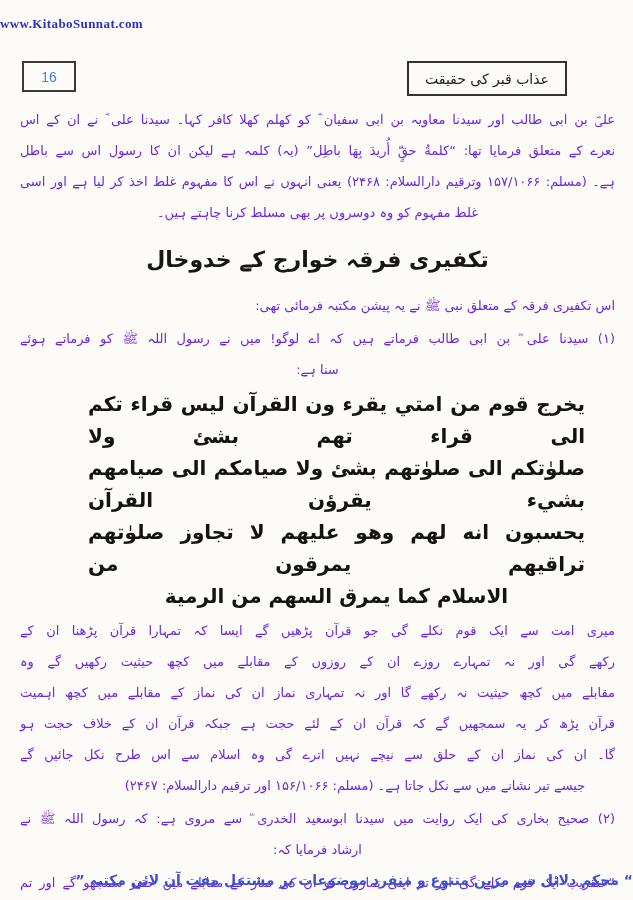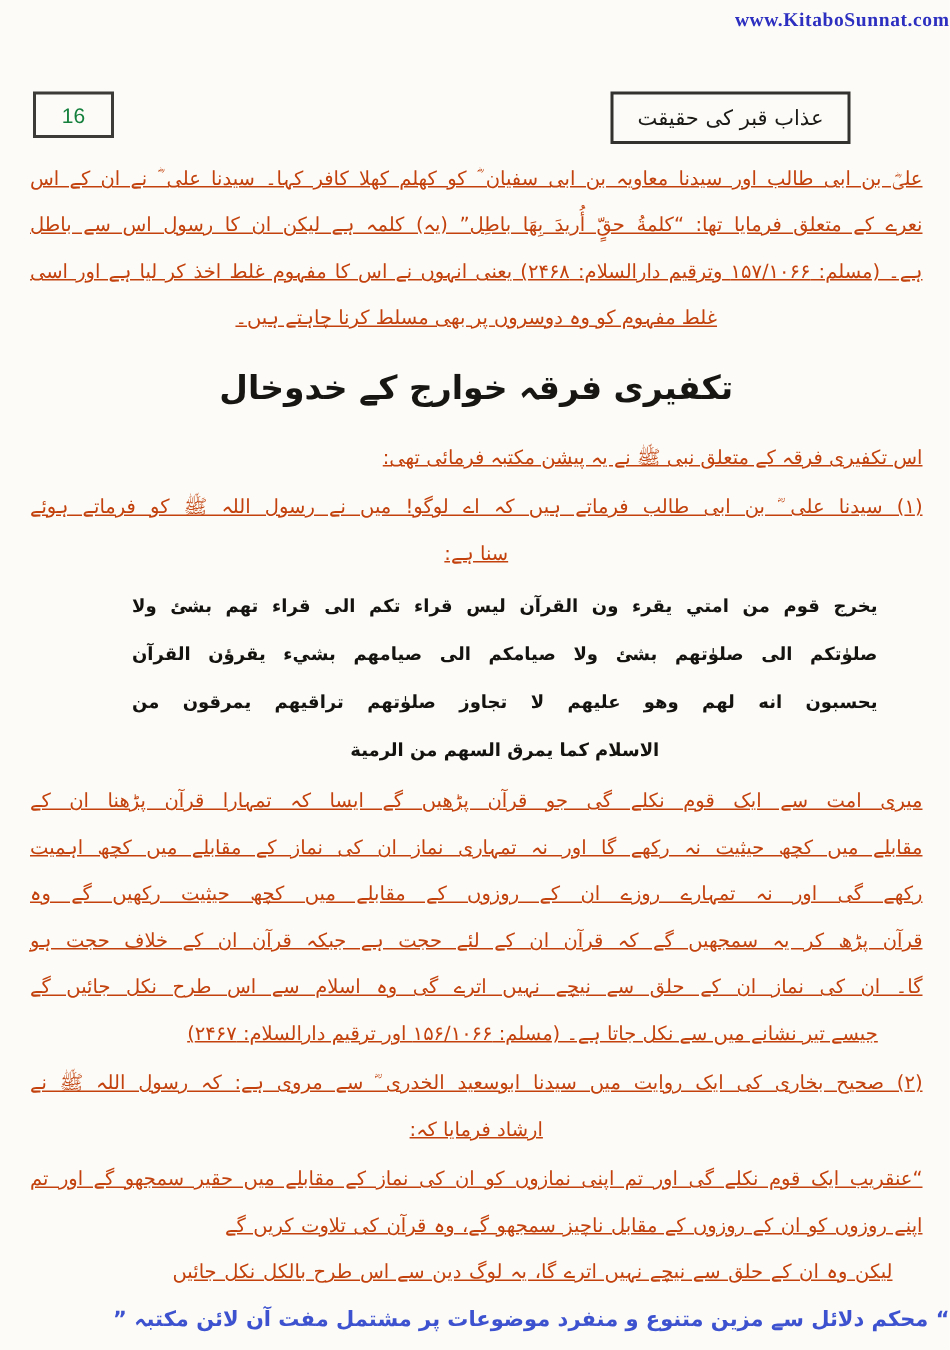--- a/index.html
+++ b/index.html
@@ -9,69 +9,68 @@
     font-family:"DejaVu Sans", sans-serif;
     overflow:hidden;
   }
   .page{
     position:relative;
     width:633px;height:900px;
     background:#fcfbf7;
     color:#1d1c18;
   }
   .site-url{
-    position:absolute;top:5px;left:0;width:100%;
-    text-align:right;
+    position:absolute;top:16px;left:0;width:100%;
+    text-align:left;
     font-family:"Liberation Serif", serif;
     font-weight:bold;font-size:13px;
     color:#2c2fc0;letter-spacing:.4px;
     direction:ltr;
   }
   .pagenum-box{
     position:absolute;left:22px;top:61px;
     width:50px;height:27px;
     border:2px solid #3c3b37;
     background:#fcfbf7;
     display:flex;align-items:center;justify-content:center;
     font-family:"Liberation Sans", sans-serif;
-    font-size:14px;color:#15803d;
+    font-size:14px;color:#3b82f6;
     direction:ltr;
   }
   .title-box{
     position:absolute;left:407px;top:61px;
     width:156px;height:31px;
     border:2px solid #33322e;
     display:flex;align-items:center;justify-content:center;
     font-size:14px;font-weight:normal;color:#1c1b17;
   }
   .content{
     position:absolute;top:102px;right:18px;left:20px;
     direction:rtl;
   }
   .uline{
     font-size:13px;line-height:31px;
     text-align:justify;text-align-last:justify;
-    color:#c2410c;
-    text-decoration:underline;
+    color:#6d28d9;
   }
   .uline.center{text-align:center;text-align-last:center;}
   .uline.rightonly{text-align:right;text-align-last:right;}
   .section-heading{
     margin:4px 0 2px 0;
     font-size:22px;font-weight:bold;
     text-align:center;color:#171612;
     line-height:56px;
     letter-spacing:-1px;
   }
   .arabic-block{
     margin:3px 30px 3px 68px;
     font-weight:bold;
   }
   .arabic-block .aline{
-    font-size:12px;line-height:32px;
+    font-size:20px;line-height:32px;
     text-align:justify;text-align-last:justify;
     color:#14130f;
   }
   .arabic-block .aline.center{text-align:center;text-align-last:center;}
   .block{margin-top:2px;}
   .indent-left{margin-left:130px;}
   .indent-both{margin:0 20px 0 95px;}
   .footer-slogan{
     position:absolute;bottom:12px;left:0;width:100%;
     text-align:right;
@@ -115,22 +114,22 @@
 
     <div class="arabic-block">
       <div class="aline">يخرج قوم من امتي يقرء ون القرآن ليس قراء تكم الى قراء تهم بشئ ولا</div>
       <div class="aline">صلوٰتكم الى صلوٰتهم بشئ ولا صيامكم الى صيامهم بشيء يقرؤن القرآن</div>
       <div class="aline">يحسبون انه لهم وهو عليهم لا تجاوز صلوٰتهم تراقيهم يمرقون من</div>
       <div class="aline center">الاسلام كما يمرق السهم من الرمية</div>
     </div>
 
     <div class="block">
       <div class="uline">میری امت سے ایک قوم نکلے گی جو قرآن پڑھیں گے ایسا کہ تمہارا قرآن پڑھنا ان کے</div>
+      <div class="uline">رکھے گی اور نہ تمہارے روزے ان کے روزوں کے مقابلے میں کچھ حیثیت رکھیں گے وہ</div>
       <div class="uline">مقابلے میں کچھ حیثیت نہ رکھے گا اور نہ تمہاری نماز ان کی نماز کے مقابلے میں کچھ اہمیت</div>
-      <div class="uline">رکھے گی اور نہ تمہارے روزے ان کے روزوں کے مقابلے میں کچھ حیثیت رکھیں گے وہ</div>
       <div class="uline">قرآن پڑھ کر یہ سمجھیں گے کہ قرآن ان کے لئے حجت ہے جبکہ قرآن ان کے خلاف حجت ہو</div>
       <div class="uline">گا۔ ان کی نماز ان کے حلق سے نیچے نہیں اترے گی وہ اسلام سے اس طرح نکل جائیں گے</div>
       <div class="uline center indent-both">جیسے تیر نشانے میں سے نکل جاتا ہے۔ (مسلم: ۱۵۶/۱۰۶۶ اور ترقیم دارالسلام: ۲۴۶۷)</div>
     </div>
 
     <div class="block">
       <div class="uline">(۲) صحیح بخاری کی ایک روایت میں سیدنا ابوسعید الخدری ؓ سے مروی ہے: کہ رسول اللہ ﷺ نے</div>
       <div class="uline center">ارشاد فرمایا کہ:</div>
     </div>
 

